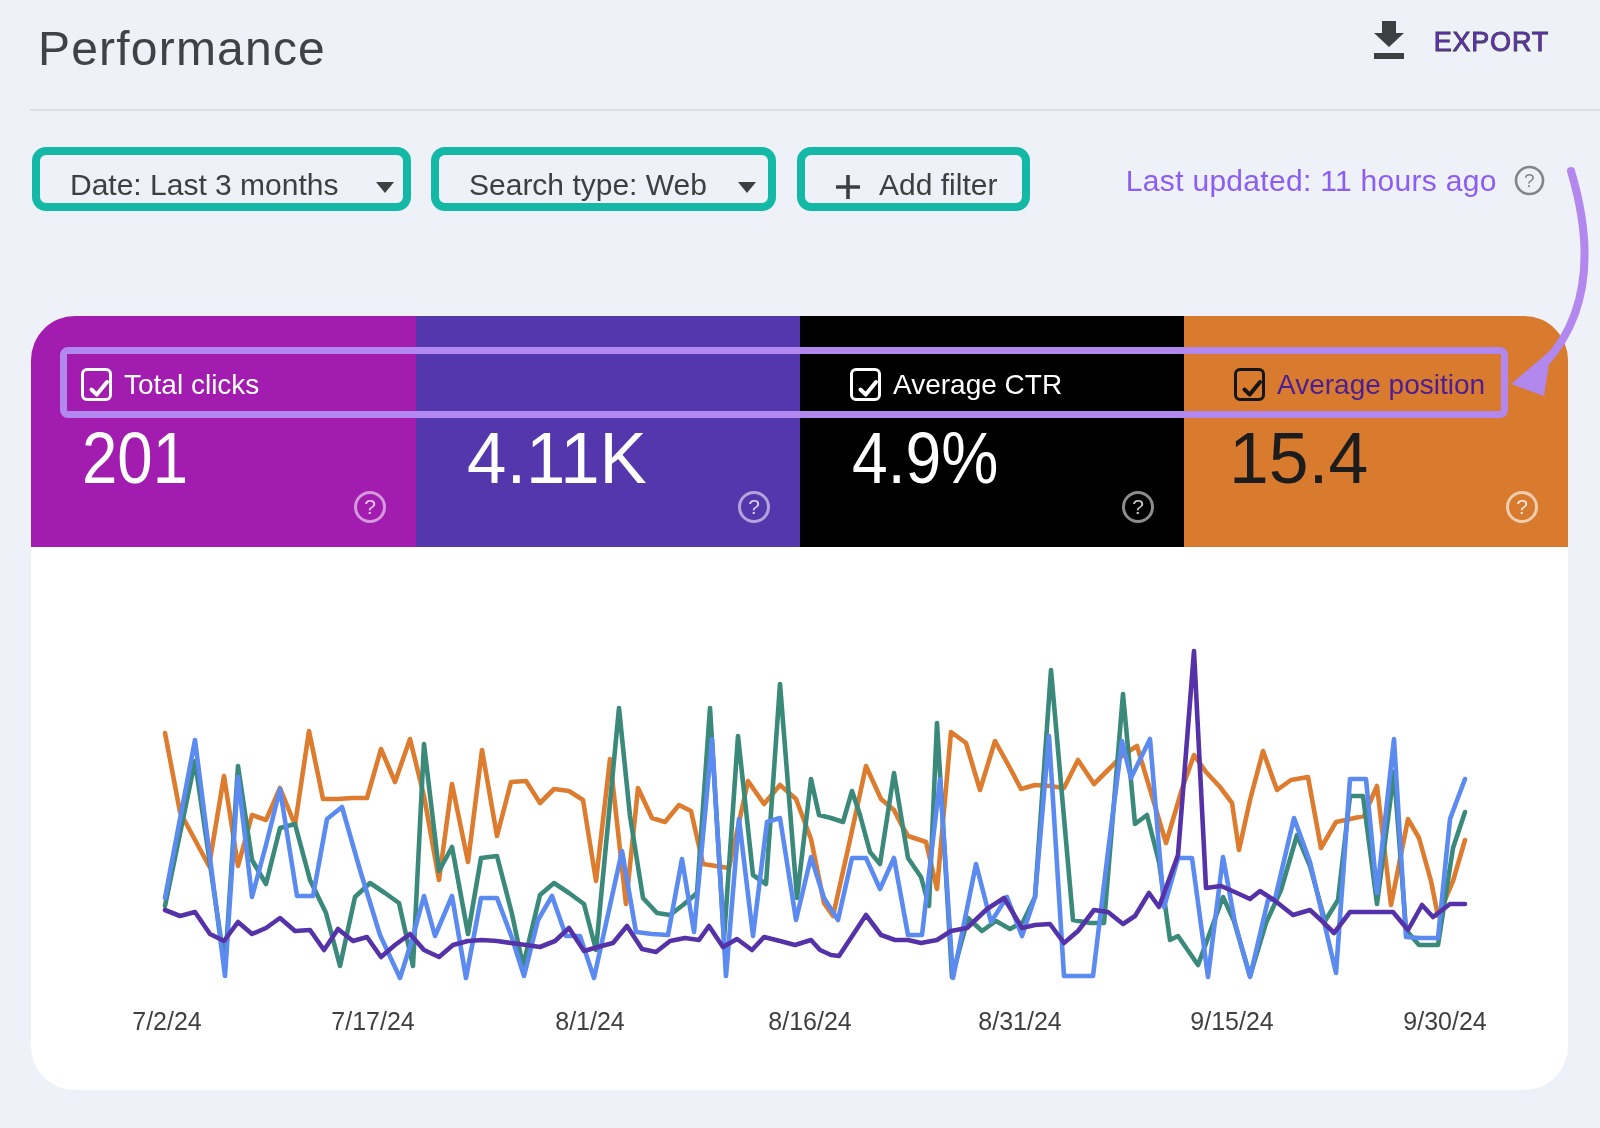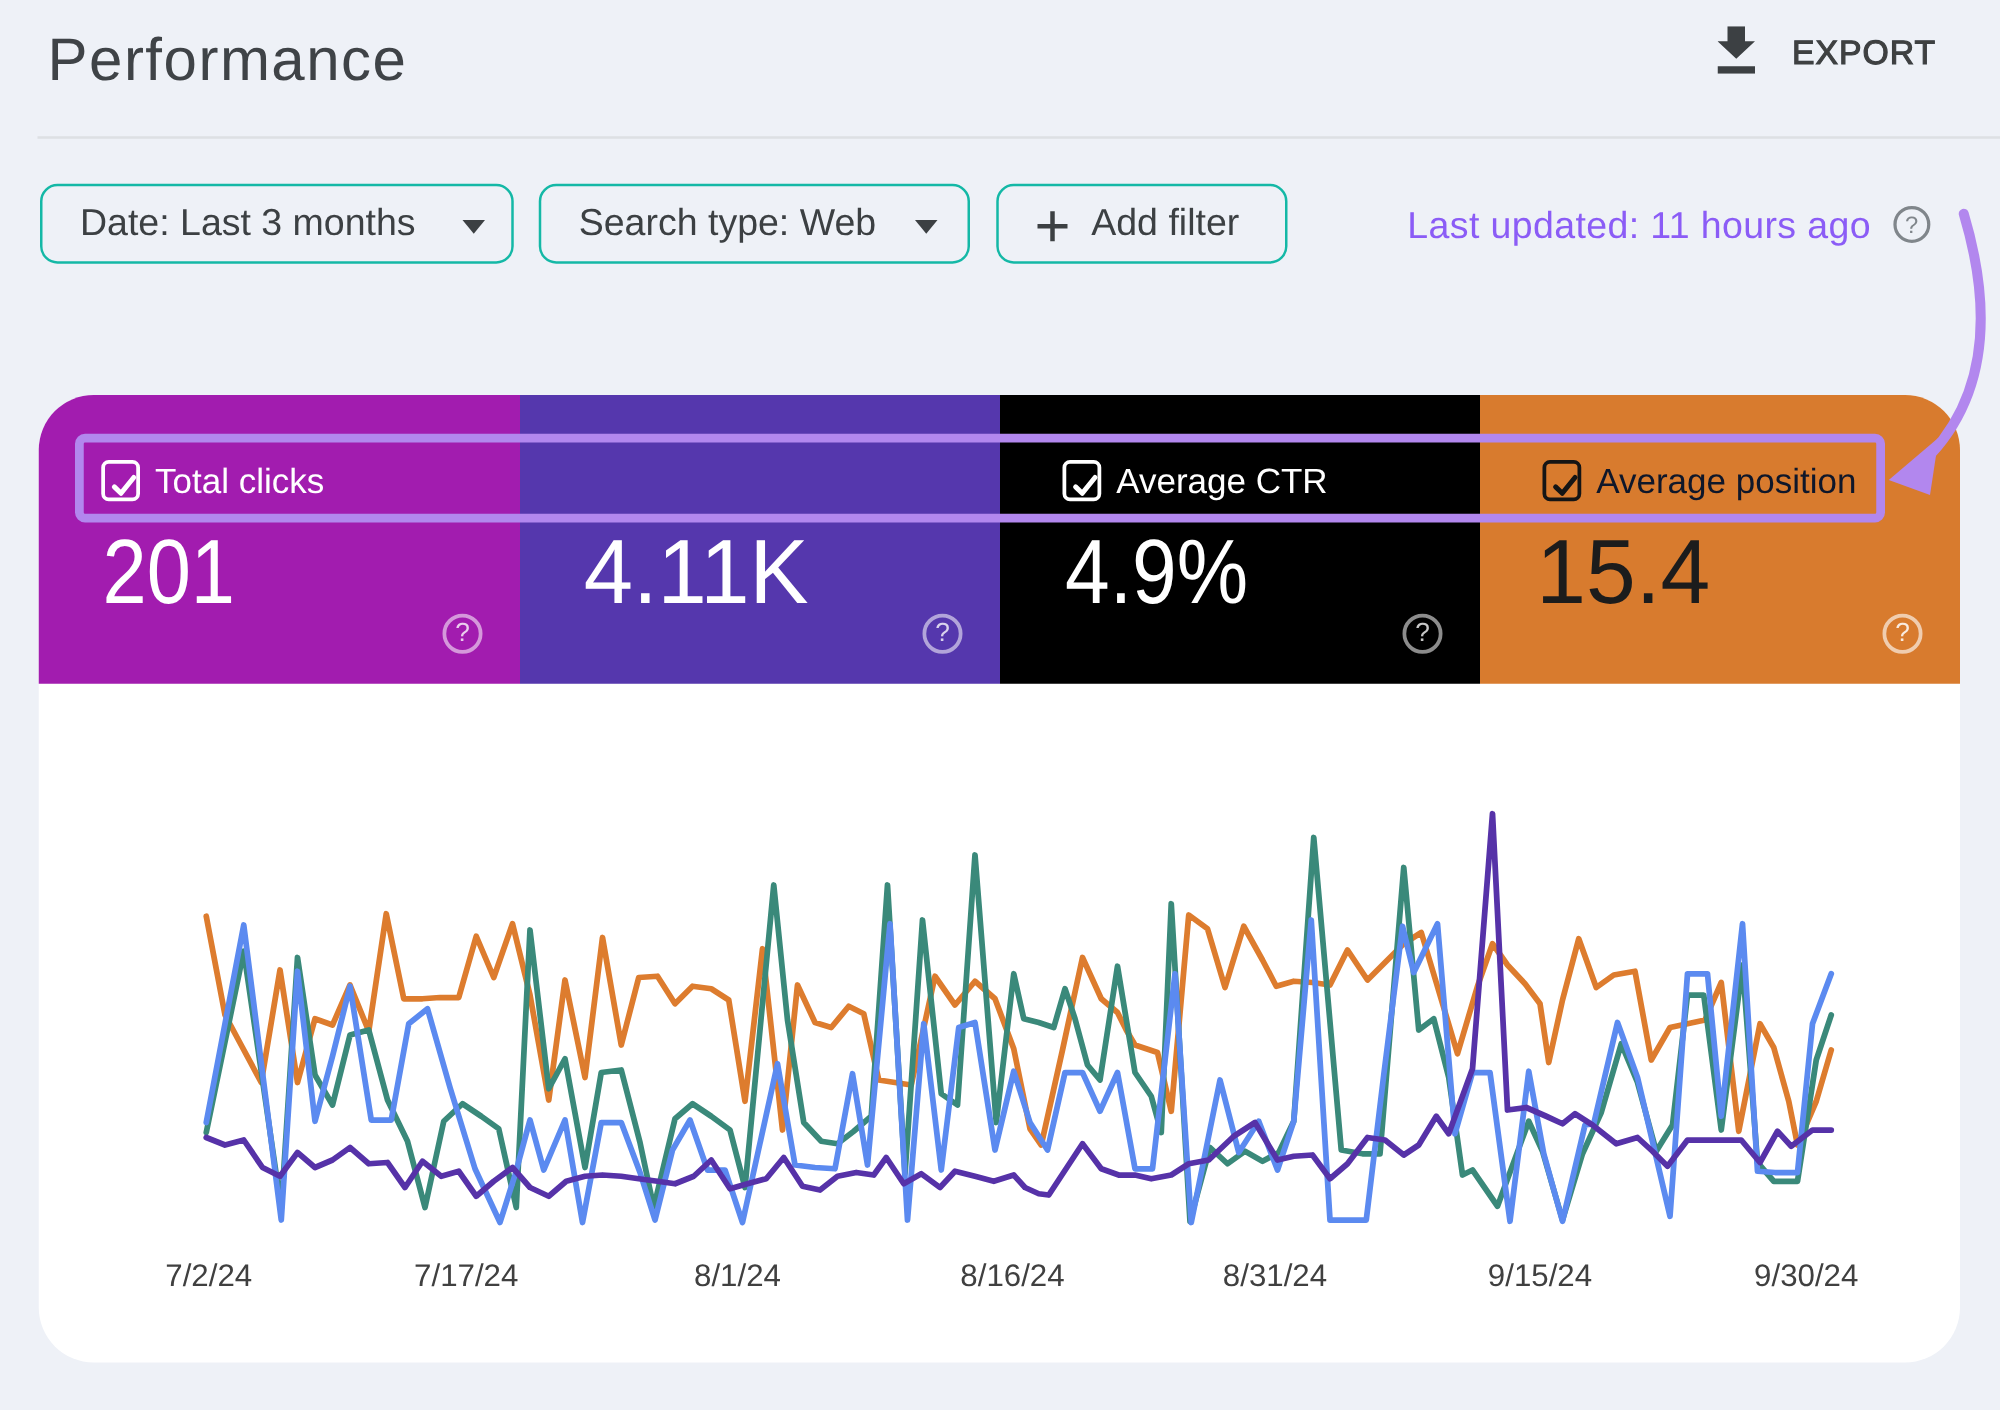--- a/index.html
+++ b/index.html
@@ -1,37 +1,37 @@
 <!DOCTYPE html>
 <html><head><meta charset="utf-8">
 <style>
 * { margin:0; padding:0; box-sizing:border-box; }
 html,body { width:1600px; height:1128px; background:#eef1f7; font-family:"Liberation Sans", sans-serif; overflow:hidden; position:relative; }
 .abs { position:absolute; }
 #title { left:38px; top:21px; font-size:48px; color:#3f4347; letter-spacing:1.2px; }
-#export { right:51px; top:21px; font-size:27px; font-weight:400; -webkit-text-stroke:0.9px #3c4043; color:#404040; letter-spacing:0.8px; }
+#export { right:51px; top:21px; font-size:27px; font-weight:400; -webkit-text-stroke:0.9px #3c4043; color:#6d28d9; letter-spacing:0.8px; }
 #divider { left:30px; top:109px; width:1570px; height:2px; background:#dde0e4; }
-.chip { position:absolute; top:147px; height:64px; border:2px solid #14b8a6; border-radius:14px; color:#3c4043; font-size:30px; line-height:60px; }
+.chip { position:absolute; top:147px; height:64px; border:8px solid #14b8a6; border-radius:14px; color:#3c4043; font-size:30px; line-height:60px; }
 #chip1 { left:32px; width:379px; padding-left:30px; }
 #chip2 { left:431px; width:345px; padding-left:30px; }
 #chip3 { left:797px; width:233px; }
 .tri { position:absolute; width:0; height:0; border-left:9px solid transparent; border-right:9px solid transparent; border-top:11px solid #3c4043; top:27px; }
 #lastupd { right:55px; top:164px; font-size:30px; color:#8b5cf6; letter-spacing:0.3px; }
 #card { left:31px; top:316px; width:1537px; height:774px; background:#ffffff; border-radius:44px; }
 .mbox { position:absolute; top:316px; width:384px; height:231px; }
 #b1 { left:31px; background:#a21caf; border-radius:44px 0 0 0; width:385px; }
 #b2 { left:416px; background:#5537ad; }
 #b3 { left:800px; background:#000000; }
 #b4 { left:1184px; background:#d87b2e; border-radius:0 44px 0 0; }
 .cbrow { position:absolute; top:52px; left:50px; display:flex; align-items:center; }
 .cb { width:31px; height:33px; border:3.5px solid #fff; border-radius:6px; position:relative; }
 .cb svg { position:absolute; left:-2px; top:-2px; }
 .cblabel { margin-left:12px; font-size:28px; color:#fff; }
 .dark .cb { border-color:#151515; }
-.dark .cblabel { color:#0f172a; }
+.dark .cblabel { color:#4c1d95; }
 .bignum { position:absolute; left:51px; top:100px; font-size:73px; color:#fff; }
 .dark .bignum { color:#1c1c1c; }
 .helpc { position:absolute; right:30px; top:175px; width:32px; height:32px; border:3px solid rgba(255,255,255,0.55); border-radius:50%; color:rgba(255,255,255,0.78); font-size:21px; text-align:center; line-height:26px; }
 .dark .helpc { border-color:rgba(255,255,255,0.62); color:rgba(255,255,255,0.85); }
 #hilite { left:60px; top:347px; width:1448px; height:71px; border:7px solid #b287ee; border-radius:8px; z-index:5; }
 .datelabel { position:absolute; top:1007px; font-size:25px; color:#404040; transform:translateX(-50%); }
 #chartsvg { left:0; top:0; z-index:6; pointer-events:none; }
 </style></head>
 <body>
 <div class="abs" id="title">Performance</div>

